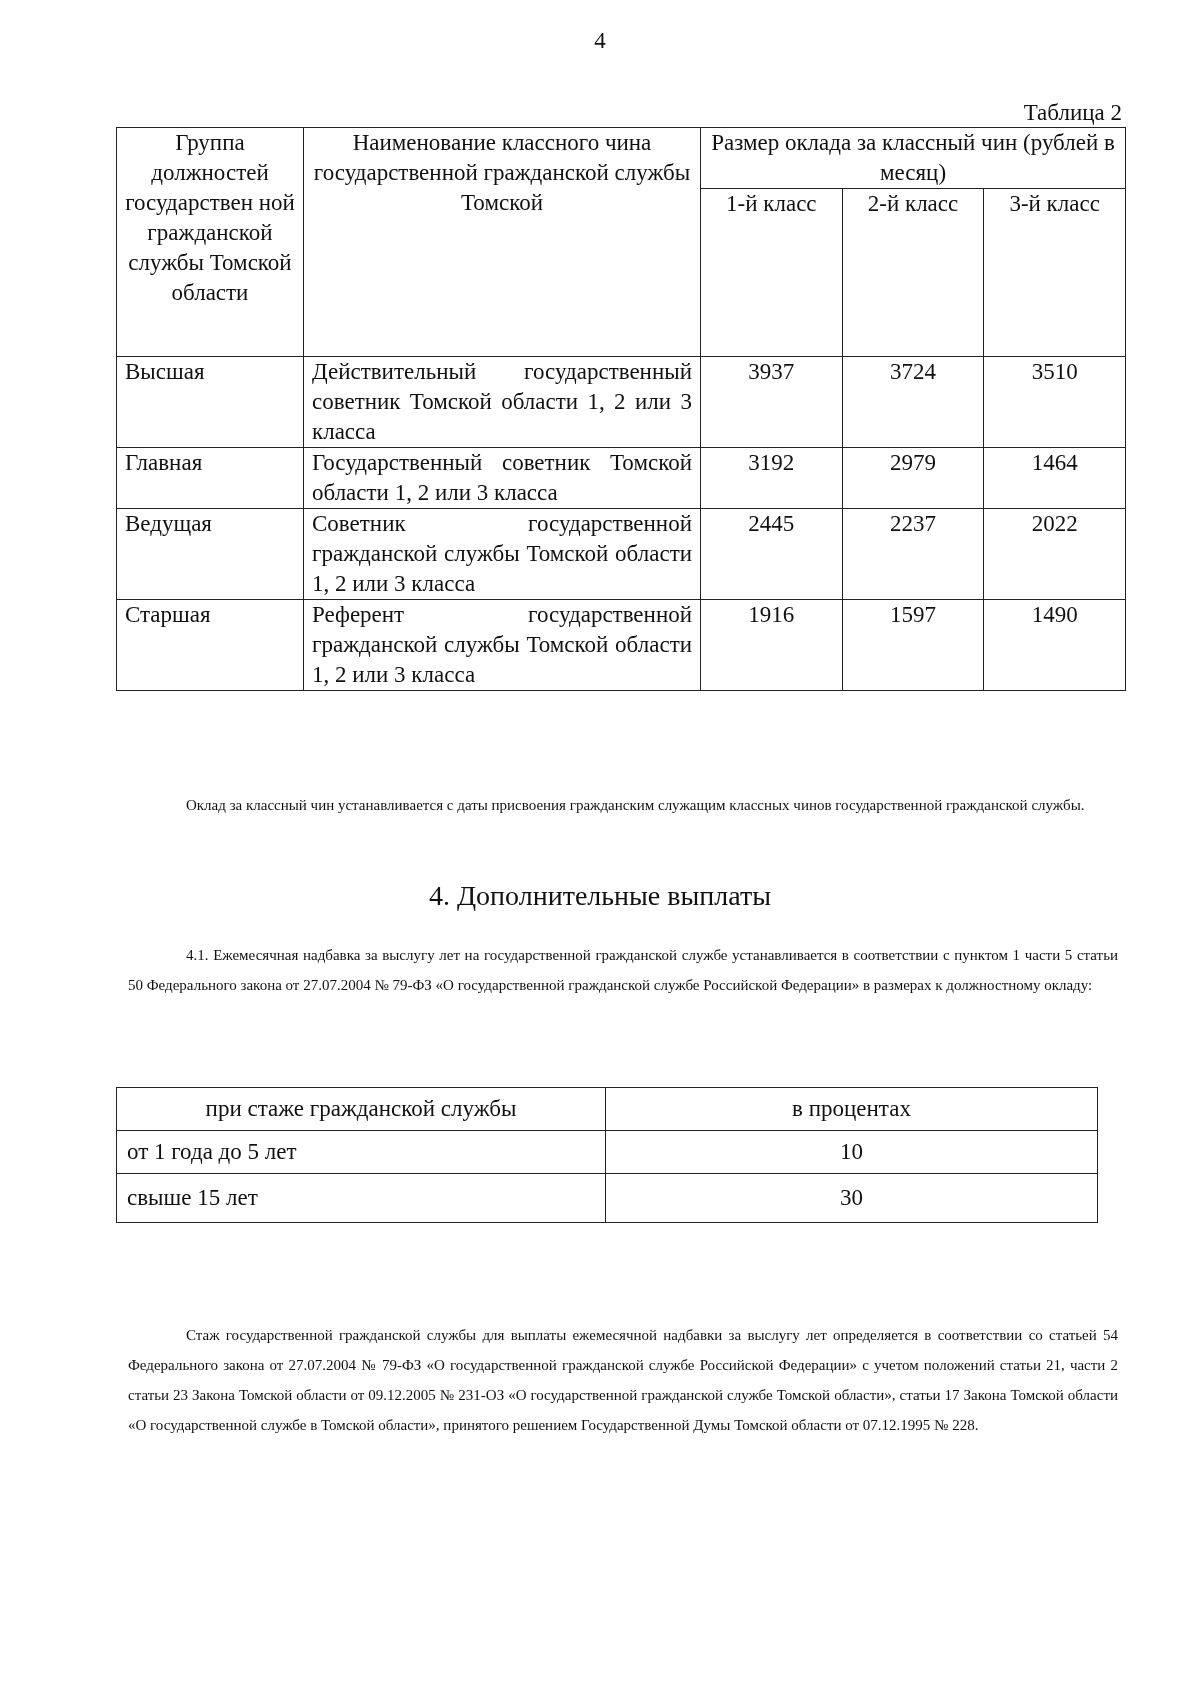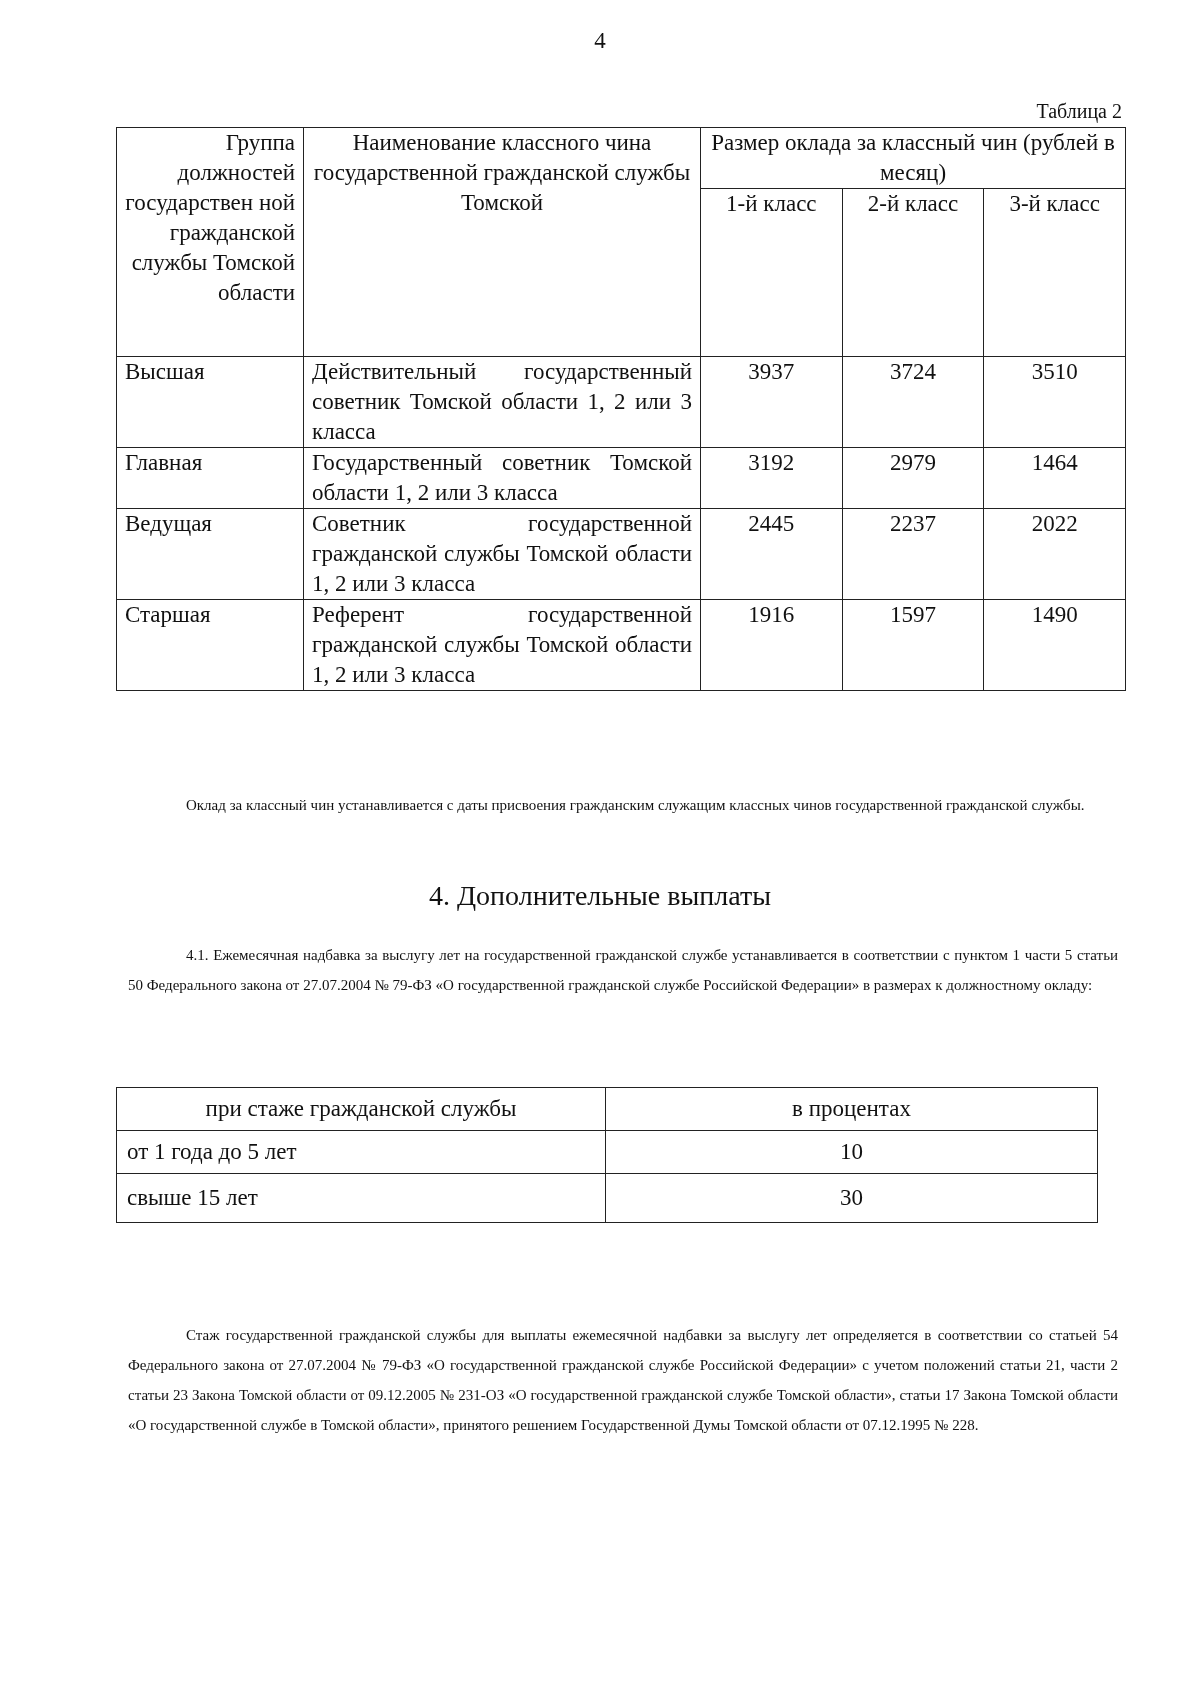--- a/index.html
+++ b/index.html
@@ -1,24 +1,24 @@
 <!DOCTYPE html>
 <html><head>
 <meta charset="utf-8">
 <style>
   html, body { margin: 0; padding: 0; background: #ffffff; }
   body { width: 1200px; height: 1698px; position: relative; overflow: hidden;
          font-family: "Liberation Serif", "DejaVu Serif", serif; color: #111; }
   .page-num { position: absolute; top: 28px; left: 0; width: 1200px; text-align: center; font-size: 23px; }
-  .table-caption { position: absolute; top: 100px; right: 78px; font-size: 20px; }
+  .table-caption { position: absolute; top: 100px; right: 78px; font-size: 23px; }
   table { border-collapse: collapse; position: absolute; font-size: 23px; line-height: 30px; }
   td, th { border: 1.5px solid #222; vertical-align: top; font-weight: normal; padding: 0 8px; }
   #t1 { left: 116px; top: 127px; width: 1010px; }
   #t1 th { text-align: center; }
-  #t1 .c-group { width: 170px; text-align: right; }
+  #t1 .c-group { width: 170px; }
   #t1 .c-name { width: 380px; }
   #t1 .c-val { text-align: center; }
   #t1 td.group { text-align: left; }
   #t1 td.name { text-align: justify; text-align-last: left; }
   #t1 td.num { text-align: center; }
   .para { position: absolute; left: 128px; width: 990px; font-size: 15px; line-height: 30px;
           text-align: justify; margin: 0; }
   .para .indent { display: inline-block; width: 58px; }
   .heading { position: absolute; left: 0; width: 1200px; text-align: center; font-size: 28px; }
   #t2 { left: 116px; top: 1087px; width: 982px; }

